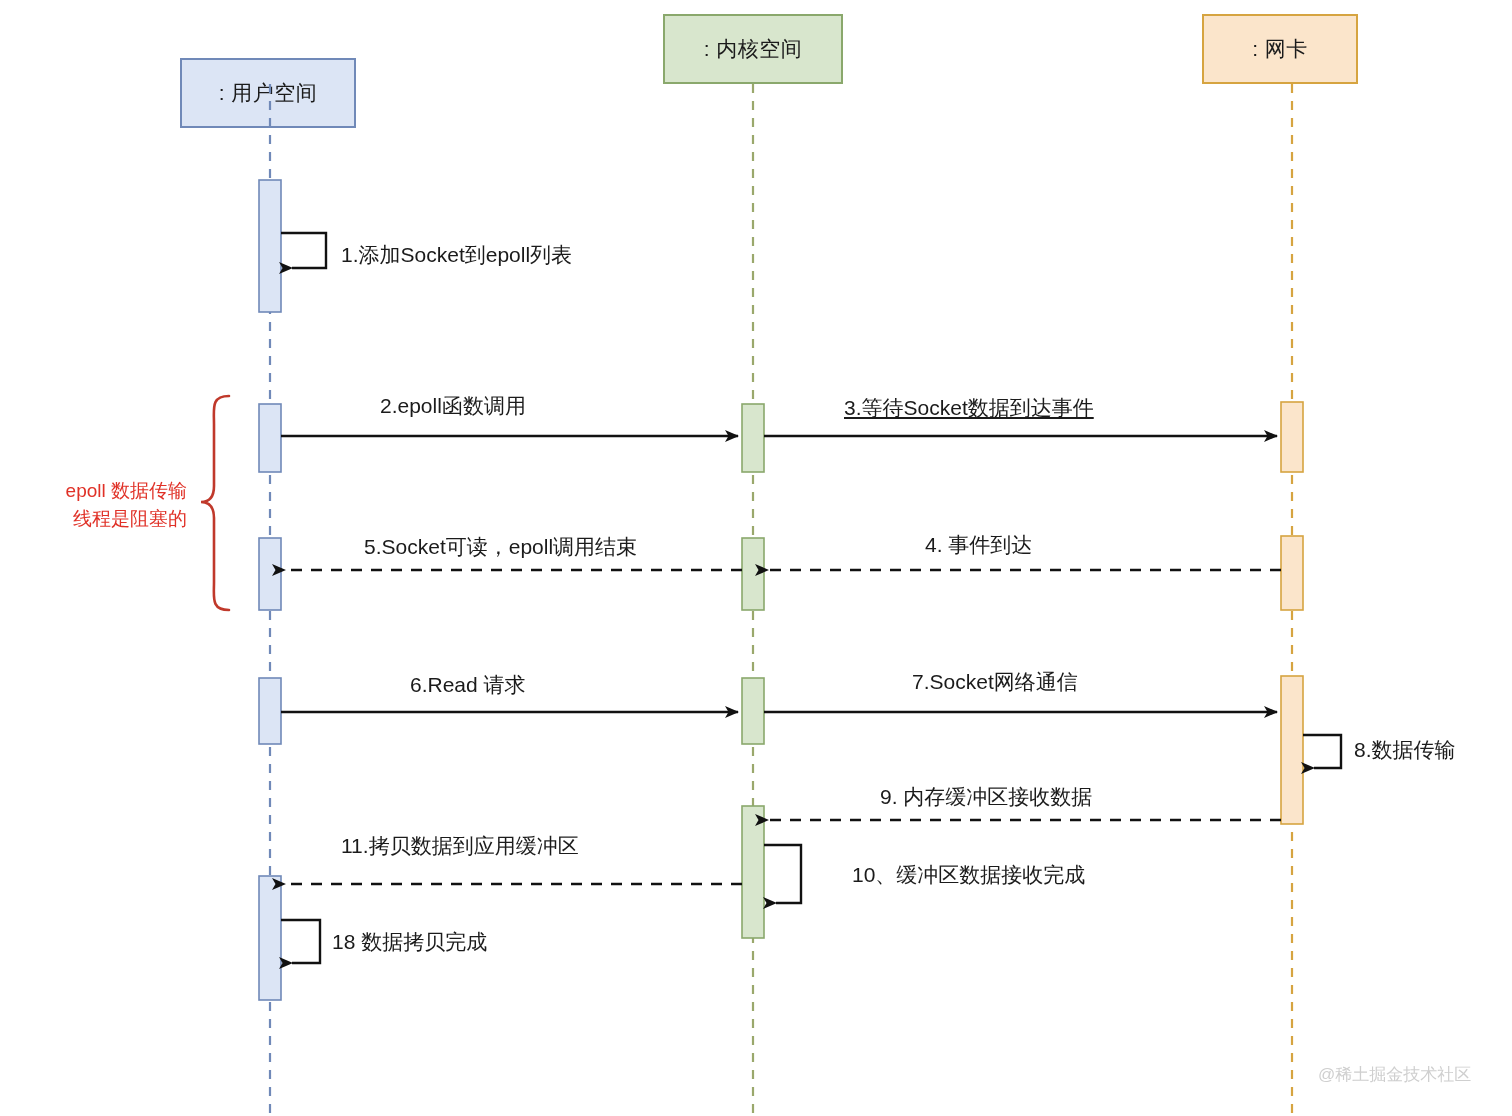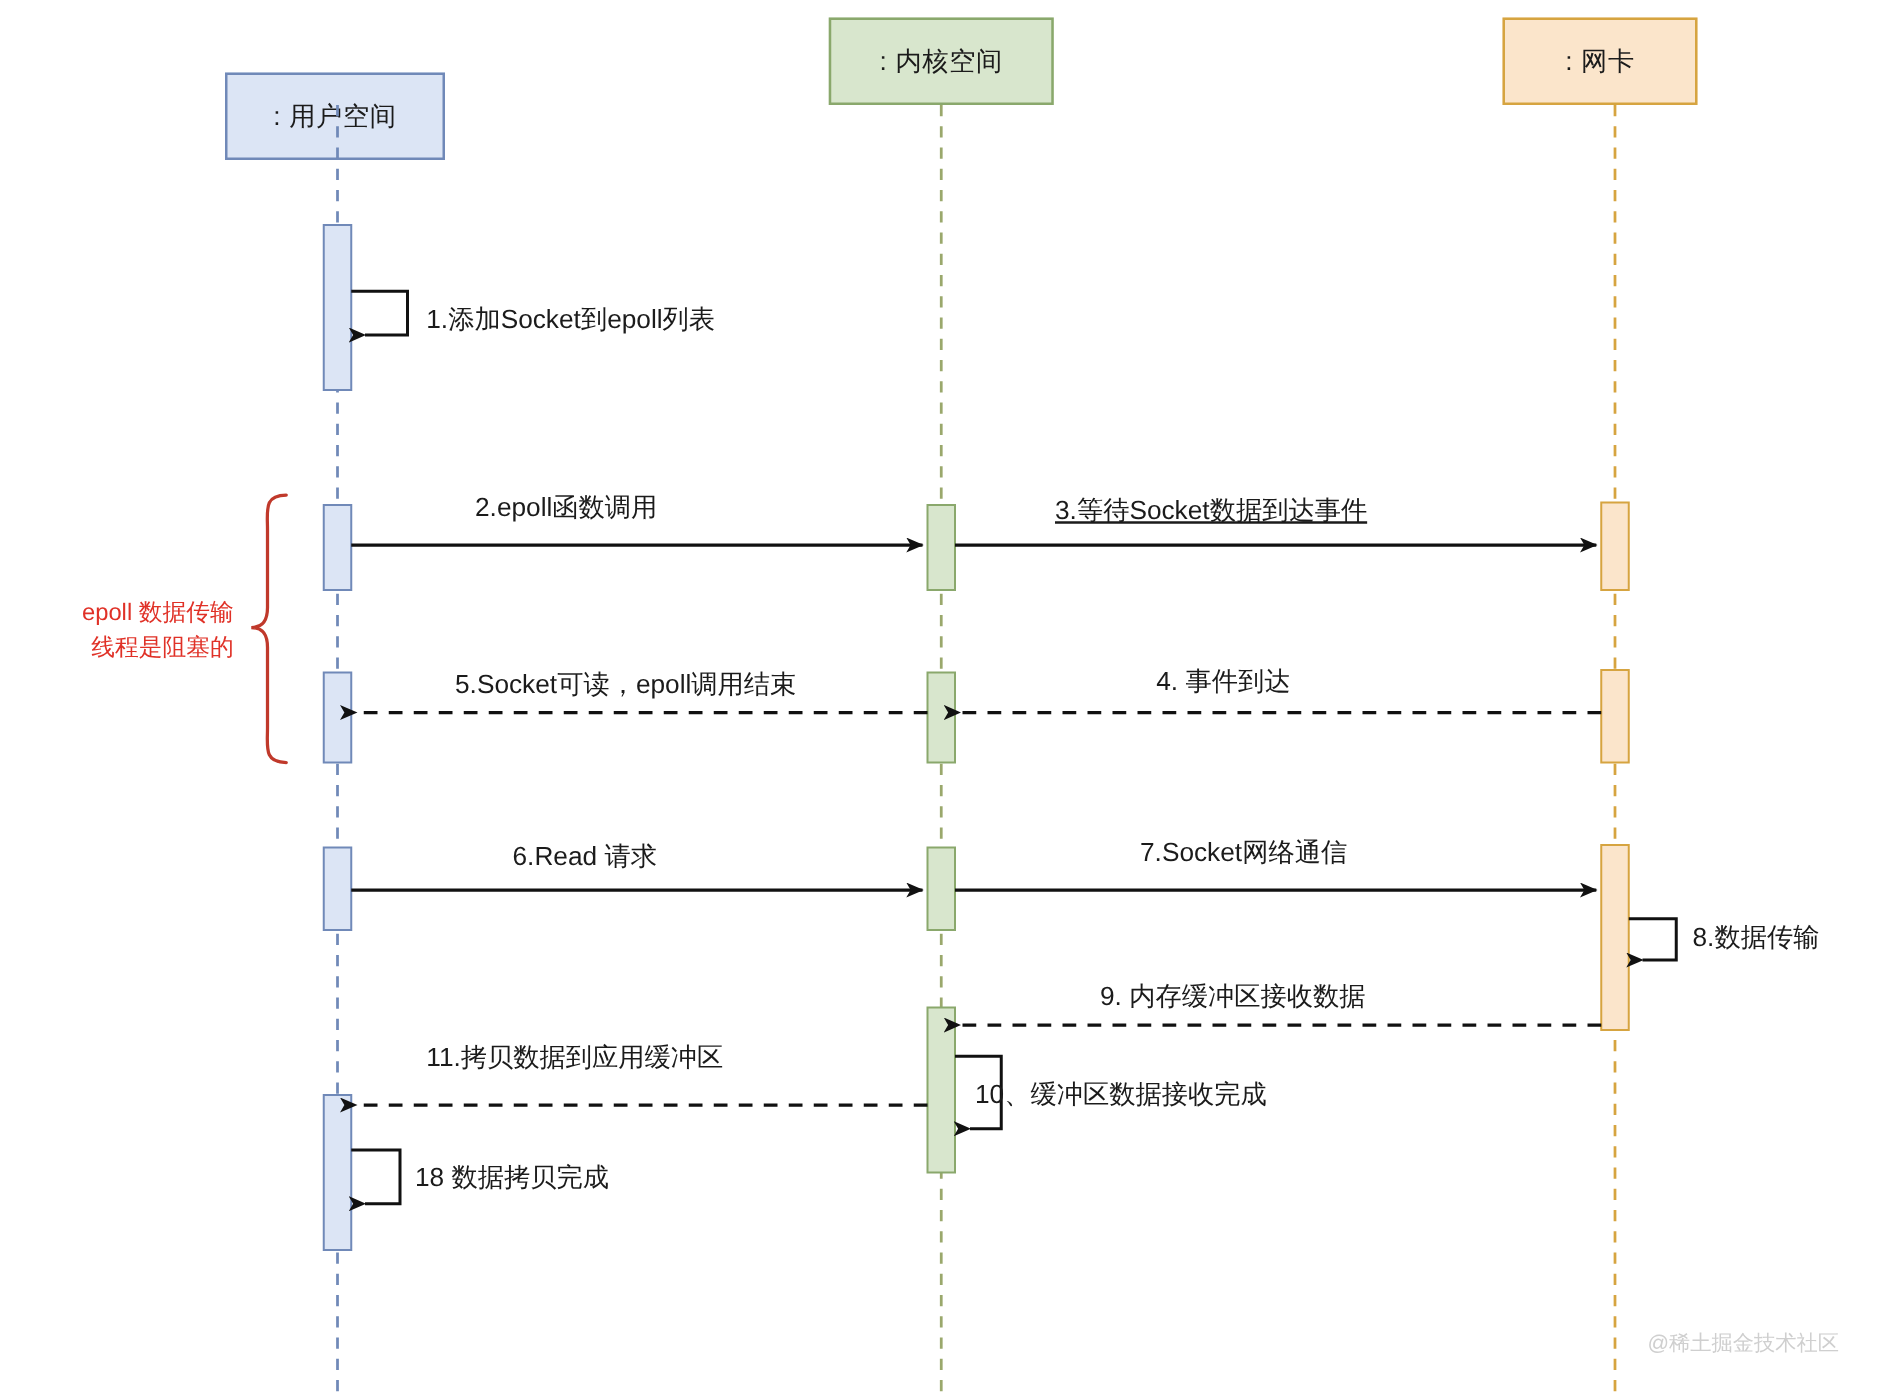--- a/index.html
+++ b/index.html
@@ -149,21 +149,21 @@
   <div class="msg-label" style="left:352px; top:533px;margin-left:12px;">5.Socket可读，epoll调用结束</div>
 
   <div class="msg-label" style="left:410px; top:671px;">6.Read 请求</div>
 
   <div class="msg-label" style="left:912px; top:668px;">7.Socket网络通信</div>
 
   <div class="msg-label" style="left:1354px; top:736px;">8.数据传输</div>
 
   <div class="msg-label" style="left:880px; top:783px;">9. 内存缓冲区接收数据</div>
 
-  <div class="msg-label" style="left:780px; top:861px;">10、缓冲区数据接收完成</div>
+  <div class="msg-label" style="left:852px; top:861px;">10、缓冲区数据接收完成</div>
 
   <div class="msg-label" style="left:341px; top:832px;">11.拷贝数据到应用缓冲区</div>
 
   <div class="msg-label" style="left:332px; top:928px;">18 数据拷贝完成</div>
 
   <div class="note-text" style="left:12px; top:477px; width:175px;">
     <div>epoll 数据传输</div>
     <div>线程是阻塞的</div>
   </div>
 

